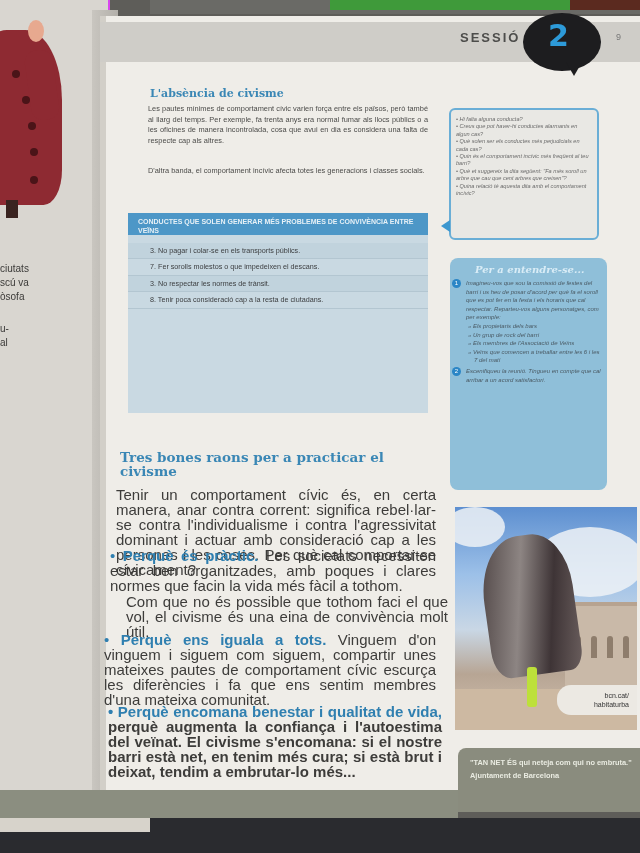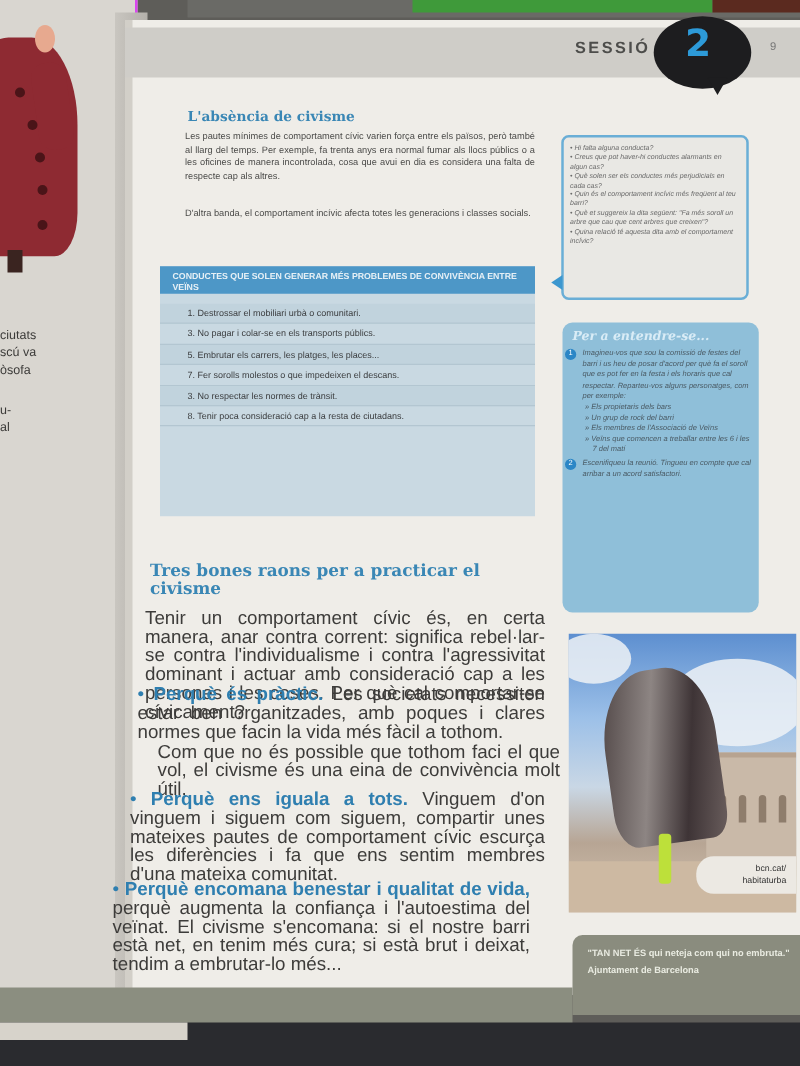--- a/index.html
+++ b/index.html
@@ -53,21 +53,21 @@
   .table-row { font-size:7.2px; color:#3b3d3f; height:15.4px; line-height:15.4px; border-bottom:1px solid #b3c6d1; padding-left:22px; }
   .table-row:nth-child(odd) { background:#c1d3dd; }
 
   
   .speech { position:absolute; left:449px; top:108px; width:150px; height:132px; border:2px solid #6aaed6; border-radius:6px; background:#e9e8e4; padding:6px 5px; box-sizing:border-box; }
   .speech-tail { position:absolute; left:441px; top:220px; width:0; height:0; border-top:6px solid transparent; border-bottom:6px solid transparent; border-right:9px solid #3c97cf; }
   .speech-line { font-size:5.6px; font-style:italic; color:#6a6a6a; line-height:7.4px; }
 
   
   .activity { position:absolute; left:450px; top:258px; width:157px; height:232px; background:#8fbfd9; border-radius:8px; padding:6px 6px; box-sizing:border-box; }
-  .activity-title { font-family:"DejaVu Serif", serif; font-weight:bold; font-size:10px; color:#d9ecf6; font-style:italic; margin-left:2px; margin-bottom:4px; }
+  .activity-title { font-family:"DejaVu Serif", serif; font-weight:bold; font-size:10px; color:#d9ecf6; font-style:italic; margin-left:19px; margin-bottom:4px; }
   .act-item { font-size:6px; line-height:8.6px; color:#4a5a64; font-style:italic; position:relative; padding-left:10px; }
   .act-num { position:absolute; left:-4px; top:0; width:9px; height:9px; border-radius:50%; background:#2b86c6; color:#fff; font-size:6px; line-height:9px; text-align:center; font-style:normal; }
   .act-sub { padding-left:18px; text-indent:-6px; }
 
   
   .photo { position:absolute; left:455px; top:507px; width:182px; height:223px; overflow:hidden;
     background:linear-gradient(180deg,#5d8fd0 0%,#9cc0e8 30%,#c9d7e5 55%,#b7a594 75%,#d3c4b0 100%); }
   .photo-cloud { position:absolute; border-radius:50%; background:#eef2f6; opacity:0.85; }
   .sculpture { position:absolute; left:30px; top:28px; width:90px; height:140px; background:linear-gradient(100deg,#4c4242,#8d8583 40%,#3e3436 70%,#6b5f5e); border-radius:45% 40% 15% 20%; transform:rotate(-8deg); }
   .building { position:absolute; left:110px; top:95px; width:72px; height:95px; background:#c9b9a8; border-top:4px solid #b7a390; }
@@ -116,23 +116,21 @@
 <div class="session-num">2</div>
 <div class="page-num">9</div>
 
 <div class="h2" style="left:150px;top:87px;font-size:11px;">L'absència de civisme</div>
 <div class="body-small" style="left:148px;top:104px;width:280px;">Les pautes mínimes de comportament cívic varien força entre els països, però també al llarg del temps. Per exemple, fa trenta anys era normal fumar als llocs públics o a les oficines de manera incontrolada, cosa que avui en dia es considera una falta de respecte cap als altres.</div>
 <div class="body-small" style="left:148px;top:166px;width:280px;">D'altra banda, el comportament incívic afecta totes les generacions i classes socials.</div>
 
 <div class="table-box">
   <div class="table-head">CONDUCTES QUE SOLEN GENERAR MÉS PROBLEMES DE CONVIVÈNCIA ENTRE VEÏNS</div>
   <div style="padding-top:8px">
-    <div class="table-row">1. Destrossar el mobiliari urbà o comunitari.</div>
     <div class="table-row">3. No pagar i colar-se en els transports públics.</div>
-    <div class="table-row">5. Embrutar els carrers, les platges, les places...</div>
     <div class="table-row">7. Fer sorolls molestos o que impedeixen el descans.</div>
     <div class="table-row">3. No respectar les normes de trànsit.</div>
     <div class="table-row">8. Tenir poca consideració cap a la resta de ciutadans.</div>
   </div>
 </div>
 
 <div class="speech">
   <div class="speech-line">• Hi falta alguna conducta?</div>
   <div class="speech-line">• Creus que pot haver-hi conductes alarmants en algun cas?</div>
   <div class="speech-line">• Què solen ser els conductes més perjudicials en cada cas?</div>
@@ -163,21 +161,21 @@
 
 <div class="body" style="left:110px;top:548px;width:326px;">
   <span style="color:#2f7fb0">• </span><b class="hl">Perquè és pràctic.</b><span> Les societats necessiten estar ben organitzades, amb poques i clares normes que facin la vida més fàcil a tothom.</span>
 </div>
 <div class="body" style="left:126px;top:594px;width:322px;">Com que no és possible que tothom faci el que vol, el civisme és una eina de convivència molt útil.</div>
 
 <div class="body" style="left:104px;top:632px;width:332px;">
   <span style="color:#2f7fb0">• </span><b class="hl">Perquè ens iguala a tots.</b><span> Vinguem d'on vinguem i siguem com siguem, compartir unes mateixes pautes de comportament cívic escurça les diferències i fa que ens sentim membres d'una mateixa comunitat.</span>
 </div>
 
-<div class="body" style="left:90px;top:704px;width:334px;">
+<div class="body" style="left:108px;top:704px;width:334px;font-weight:bold;">
   <span style="color:#2f7fb0">• </span><b class="hl">Perquè encomana benestar i qualitat de vida,</b><span> perquè augmenta la confiança i l'autoestima del veïnat. El civisme s'encomana: si el nostre barri està net, en tenim més cura; si està brut i deixat, tendim a embrutar-lo més...</span>
 </div>
 
 <div class="photo">
   <div class="photo-cloud" style="left:-10px;top:0;width:60px;height:40px"></div>
   <div class="photo-cloud" style="left:80px;top:20px;width:110px;height:70px"></div>
   <div class="building">
     <div class="building-win" style="left:10px;top:30px"></div>
     <div class="building-win" style="left:26px;top:30px"></div>
     <div class="building-win" style="left:42px;top:30px"></div>

